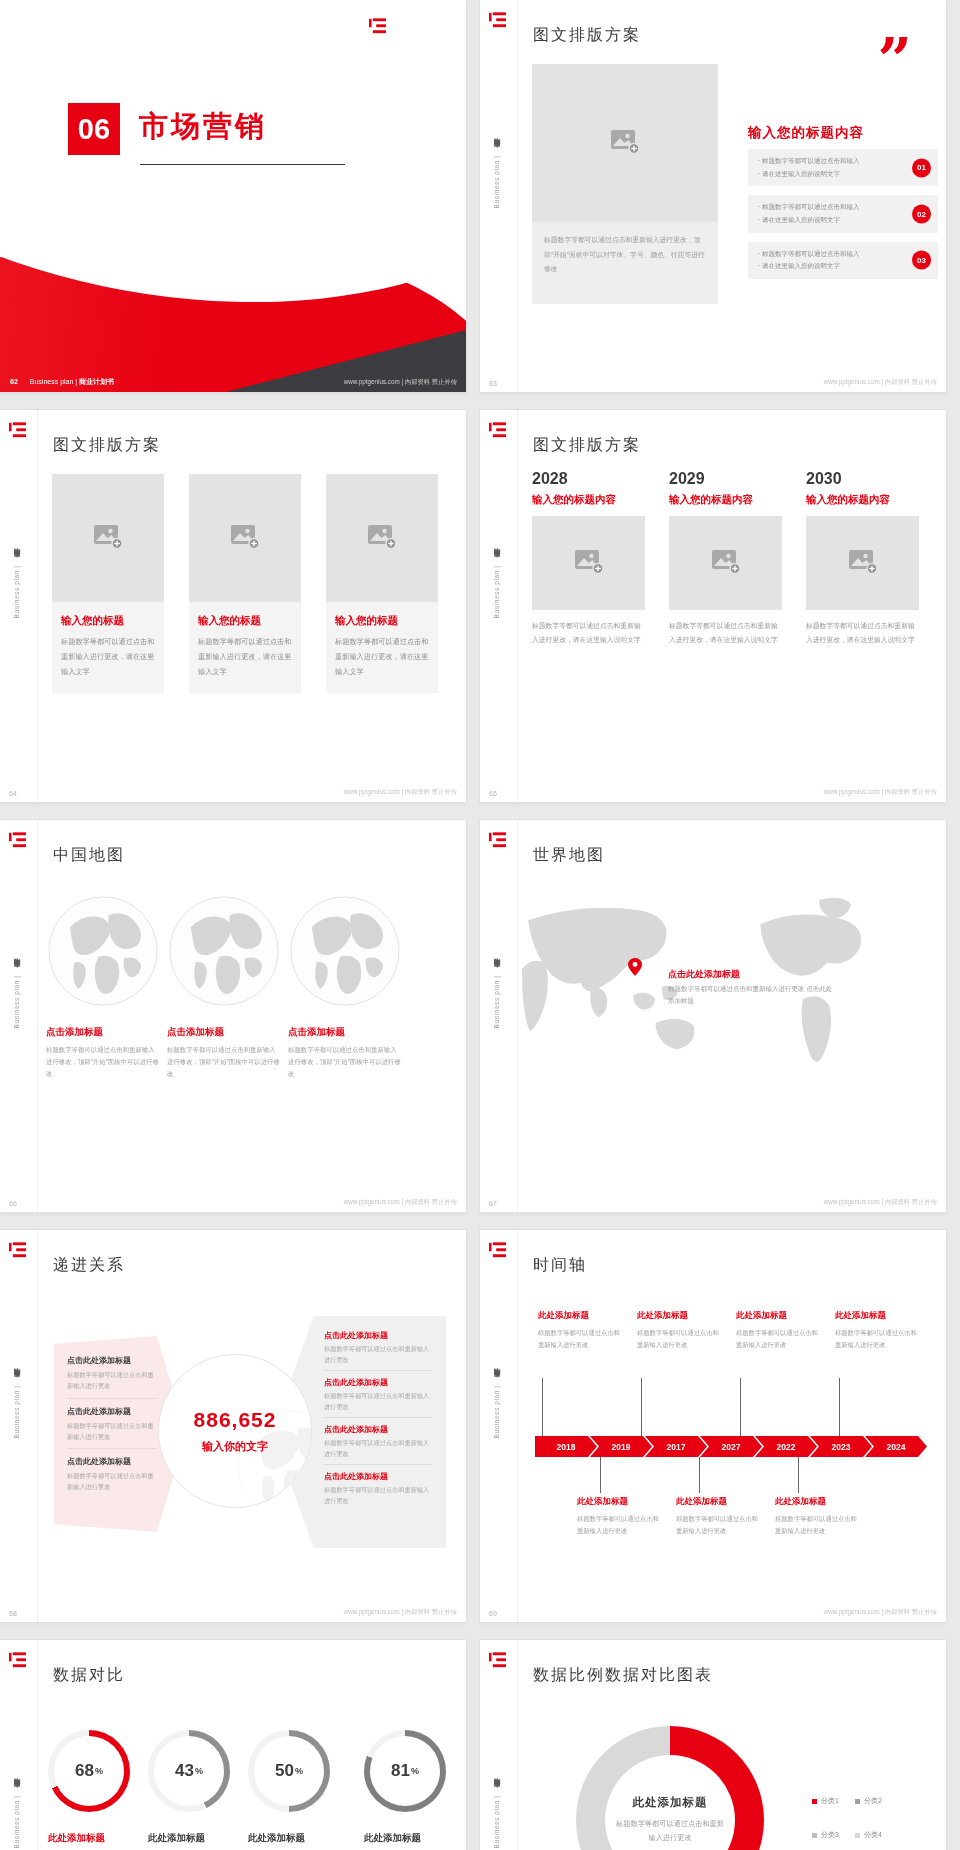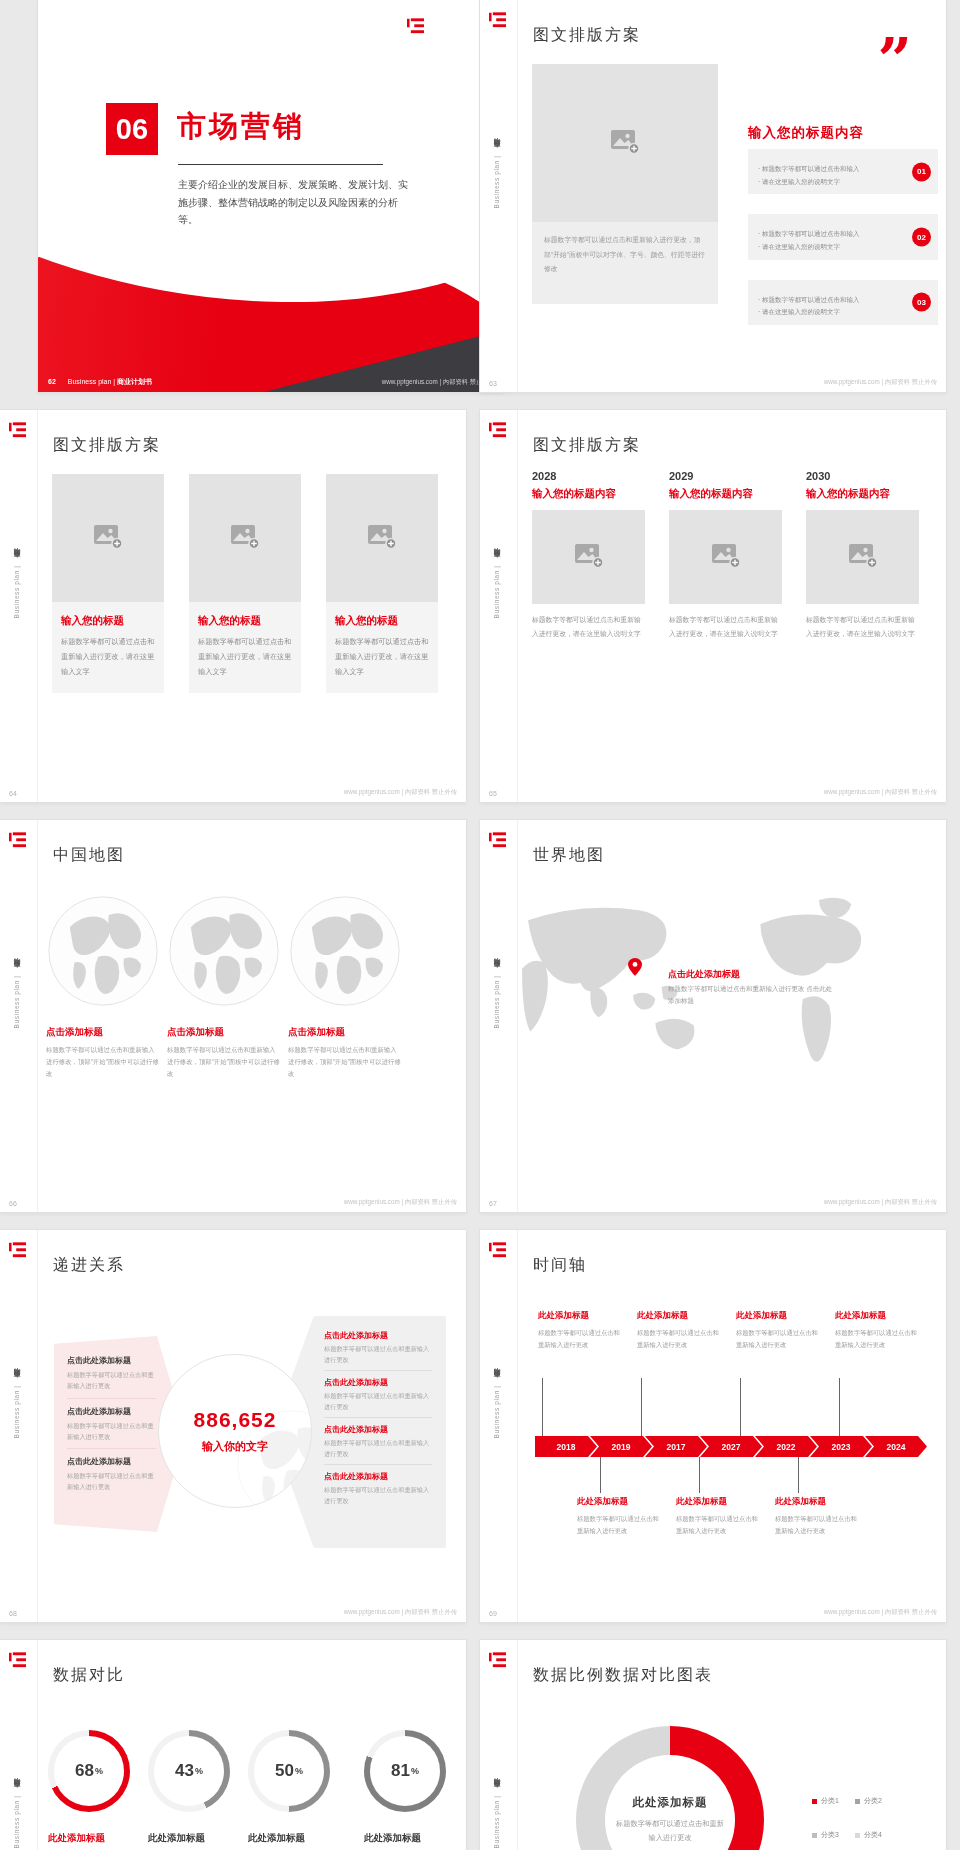--- a/index.html
+++ b/index.html
@@ -12,21 +12,21 @@
   .rail{position:absolute;left:0;top:0;bottom:0;width:37px;border-right:1px solid #f0f0f0;}
   .logo{position:absolute;left:9px;top:12px;}
   .vtext{position:absolute;left:13px;top:150px;writing-mode:vertical-rl;transform:rotate(180deg);
          font-size:6.5px;color:#a0a0a0;letter-spacing:.6px;white-space:nowrap;}
   .vtext .cn{font-weight:bold;color:#555;}
   .pageno{position:absolute;left:9px;bottom:5px;font-size:7px;color:#b3b3b3;}
   .sitefoot{position:absolute;right:9px;bottom:5px;font-size:6.3px;color:#c4c4c4;}
   .stitle{position:absolute;left:53px;top:25px;font-size:16px;color:#3d3d3d;letter-spacing:2px;}
   .ph{background:#e3e3e3;display:flex;align-items:center;justify-content:center;}
   
-  .cover{background:linear-gradient(150deg,#ededed 0%,#f8f8f8 28%,#ffffff 60%);margin-left:38px;}
+  .cover{background:linear-gradient(150deg,#ededed 0%,#f8f8f8 28%,#ffffff 60%);}
   .arc{position:absolute;border:1.5px solid rgba(0,0,0,.05);border-radius:50%;}
   .arc1{width:900px;height:680px;left:-250px;top:-460px;transform:rotate(16deg);}
   .arc2{width:1000px;height:760px;left:-300px;top:-515px;transform:rotate(16deg);}
   .arc3{width:1100px;height:840px;left:-350px;top:-570px;transform:rotate(16deg);}
   .cv-red{position:absolute;width:900px;height:460px;left:-380px;top:248px;border-radius:50%;
           background:linear-gradient(105deg,#fa3c3c,#e60012 60%);transform:rotate(-10deg);}
   .cv-dark{position:absolute;left:226px;right:0;bottom:0;height:62px;background:#3c3c41;
            clip-path:polygon(100% 0,100% 100%,0 100%);}
   .cv-carve{position:absolute;width:920px;height:560px;left:-300px;top:-268px;border-radius:50%;
             background:#fff;transform:rotate(12deg);}
@@ -39,35 +39,35 @@
   .cv-foot .cn{font-weight:bold;}
   .cv-site{position:absolute;right:9px;bottom:5px;font-size:6.3px;color:#cfcfcf;}
   
   .ph63{left:52px;top:64px;width:186px;height:158px;}
   .cap63{left:52px;top:222px;width:186px;height:82px;background:#eeeeee;box-sizing:border-box;
          padding:11px 12px;font-size:6.8px;color:#9a9a9a;line-height:2.15;}
   .quote63{right:34px;top:30px;font-size:60px;line-height:1;color:#e60012;font-weight:bold;
            font-family:"DejaVu Serif",serif;}
   .h63{left:268px;top:124px;font-size:13.5px;font-weight:bold;color:#e60012;letter-spacing:1px;}
   .items63{left:268px;top:149px;width:190px;}
-  .item63{position:relative;background:#f1f1f1;margin-bottom:20px;box-sizing:border-box;
-          padding:14px 34px 6px 10px;font-size:6.5px;color:#8c8c8c;line-height:1.95;}
+  .item63{position:relative;background:#f1f1f1;margin-bottom:9px;box-sizing:border-box;
+          padding:6px 34px 6px 10px;font-size:6.5px;color:#8c8c8c;line-height:1.95;}
   .item63 div::before{content:"·  ";}
   .badge{position:absolute;right:7px;top:50%;transform:translateY(-50%);width:19px;height:19px;
          border-radius:50%;background:#e60012;color:#fff;font-size:8px;font-weight:bold;
          display:flex;align-items:center;justify-content:center;}
   
   .col64{position:absolute;top:64px;width:112px;}
   .c64a{left:52px;} .c64b{left:189px;} .c64c{left:326px;}
   .ph64{width:112px;height:128px;}
   .info64{background:#f4f4f4;padding:12px 9px 14px;}
   .h64{font-size:10.5px;font-weight:bold;color:#e60012;margin-bottom:7px;}
   .t64{font-size:7.2px;color:#8e8e8e;line-height:2.05;}
   .col65{position:absolute;top:60px;width:113px;}
-  .year65{font-size:11px;font-weight:bold;color:#3a3a3a;}
+  .year65{font-size:16px;font-weight:bold;color:#3a3a3a;}
   .h65{font-size:10.5px;font-weight:bold;color:#e60012;margin:5px 0 9px;}
   .ph65{width:113px;height:94px;}
   .t65{margin-top:9px;font-size:6.8px;color:#979797;line-height:2.0;}
   
   .globe{position:absolute;top:74px;}
   .g66a{left:46px;} .g66b{left:167px;} .g66c{left:288px;}
   .cap66{position:absolute;top:206px;width:114px;}
   .h66{font-size:9.5px;font-weight:bold;color:#e60012;}
   .t66{margin-top:5px;font-size:6.4px;color:#9c9c9c;line-height:1.9;}
   
@@ -146,21 +146,20 @@
       <rect x="0" y="0.5" width="3" height="10"></rect>
       <rect x="4.5" y="0" width="15.5" height="3.4"></rect>
       <rect x="8.5" y="7" width="11.5" height="3.4"></rect>
       <rect x="4.5" y="14" width="15.5" height="3.4"></rect>
     </g>
   </svg>
 </span>
     <div class="cv-num">06</div>
     <div class="cv-title">市场营销</div>
     <div class="cv-line"></div>
-    <div class="cv-desc">主要介绍企业的发展目标、发展策略、发展计划、实施步骤、整体营销战略的制定以及风险因素的分析等。</div>
     <div class="cv-foot">
       <span style="font-weight:bold;">62</span>
       <span><span>Business plan | </span><span class="cn">商业计划书</span></span>
     </div>
     <div class="cv-site">www.pptgenius.com | 内部资料 禁止外传</div>
   </div>
 
   <div class="slide">
     <div class="rail">
       <span class="logo">

